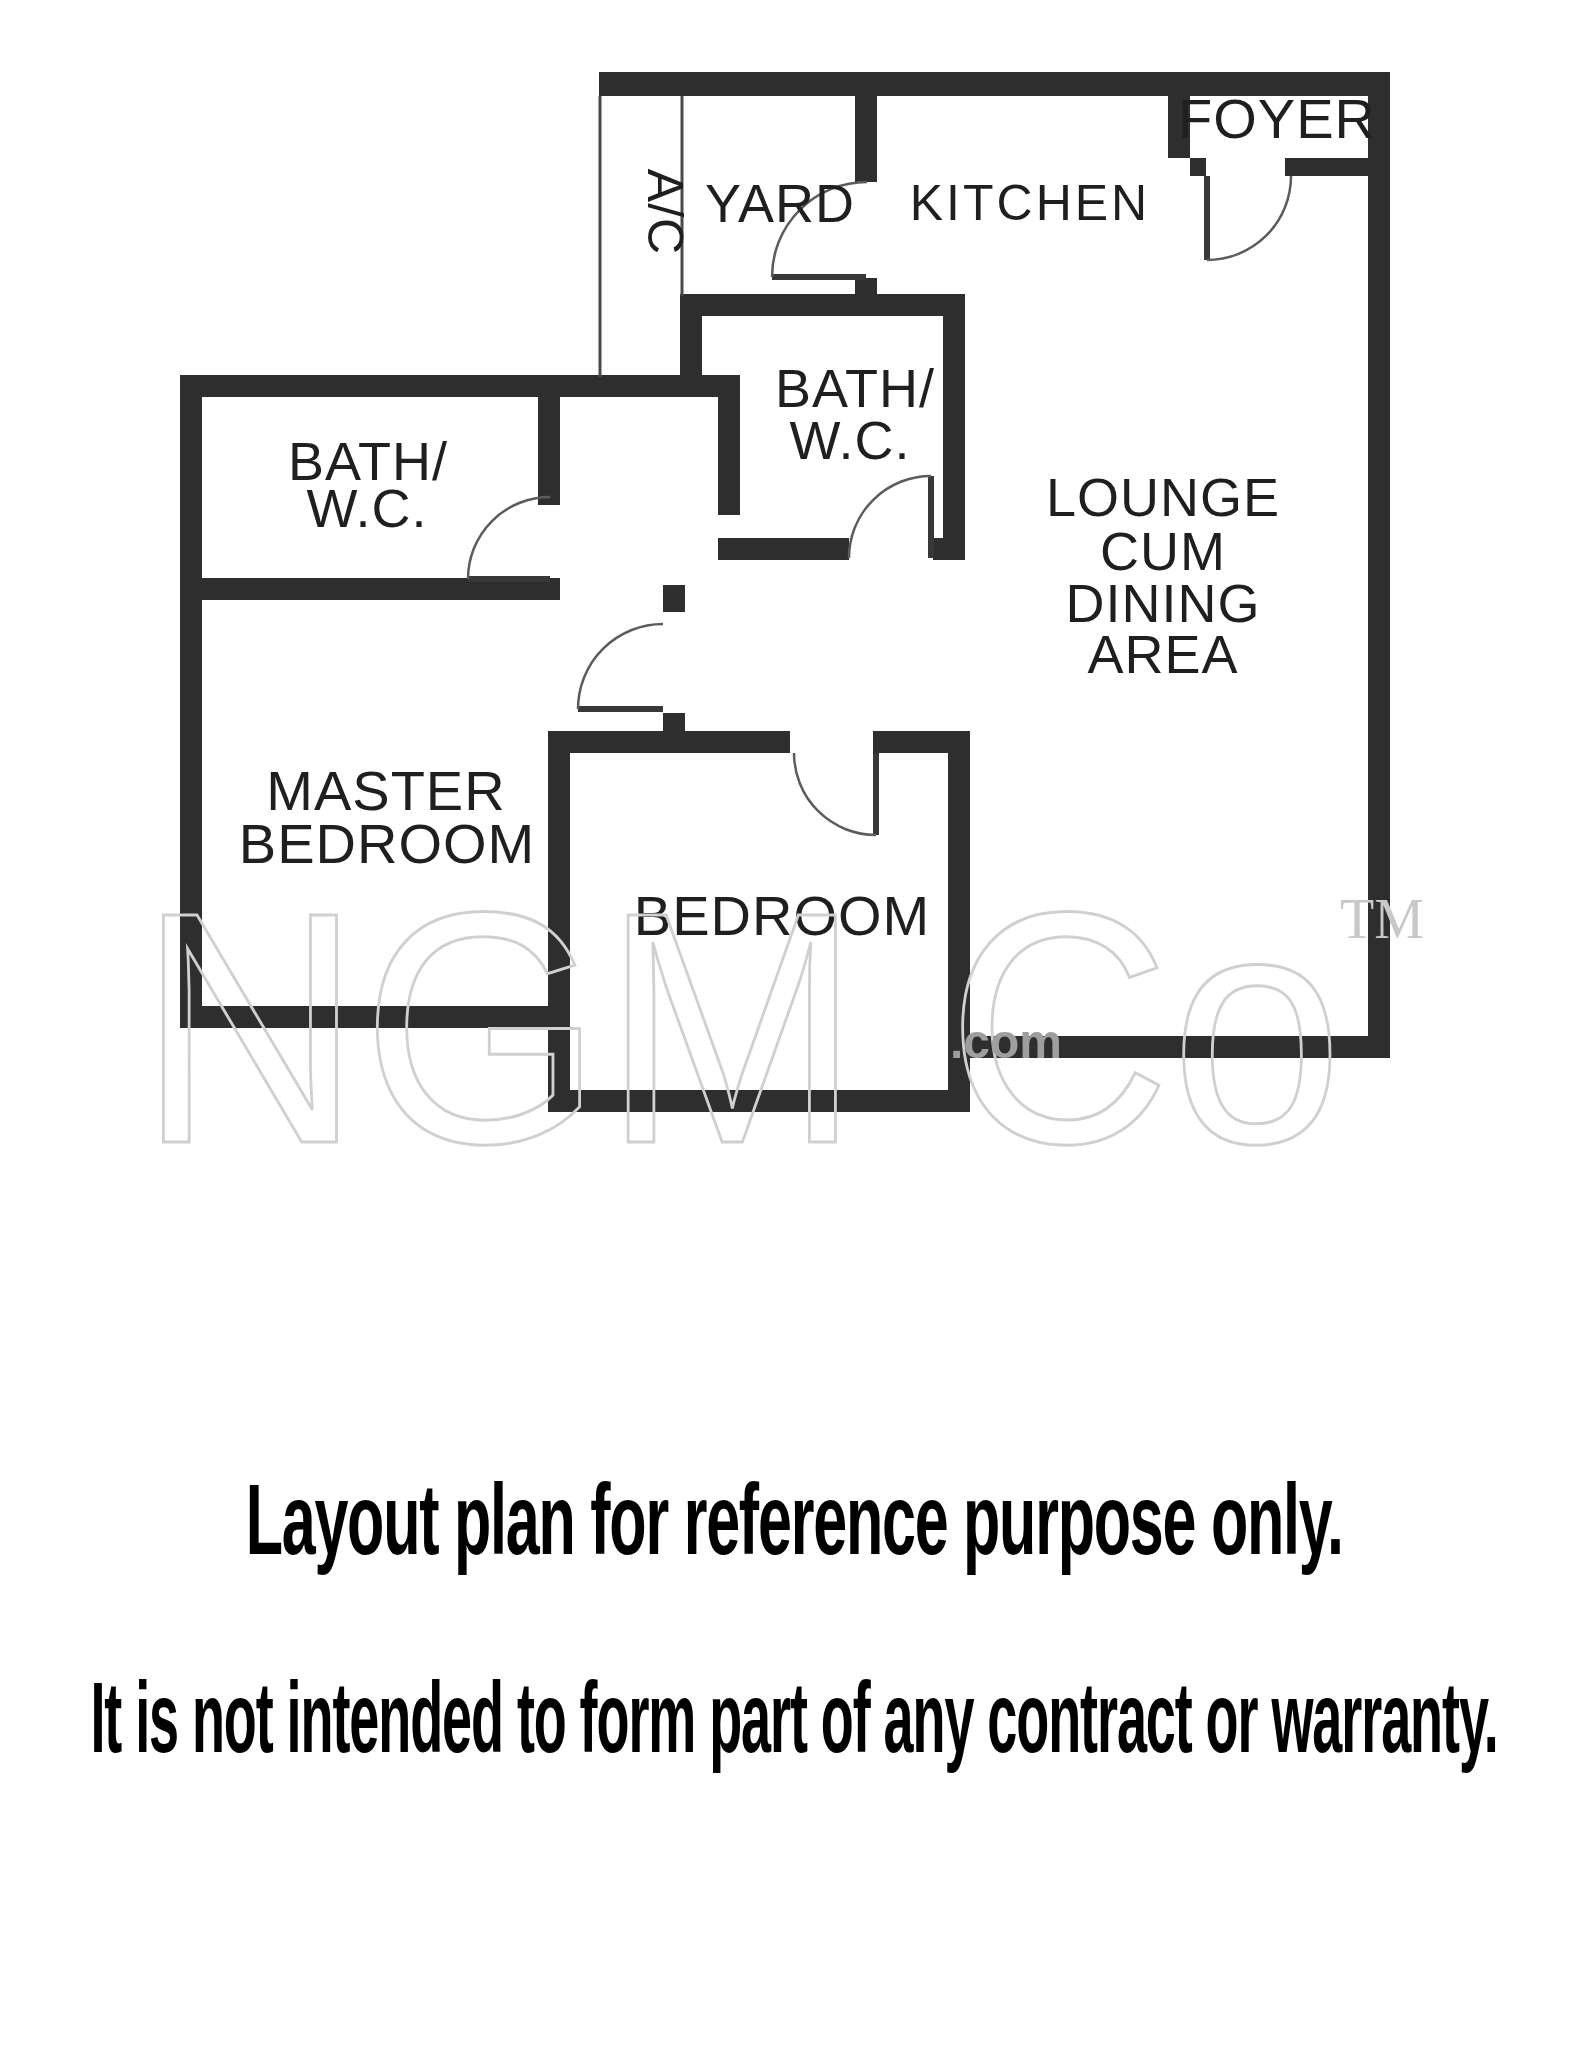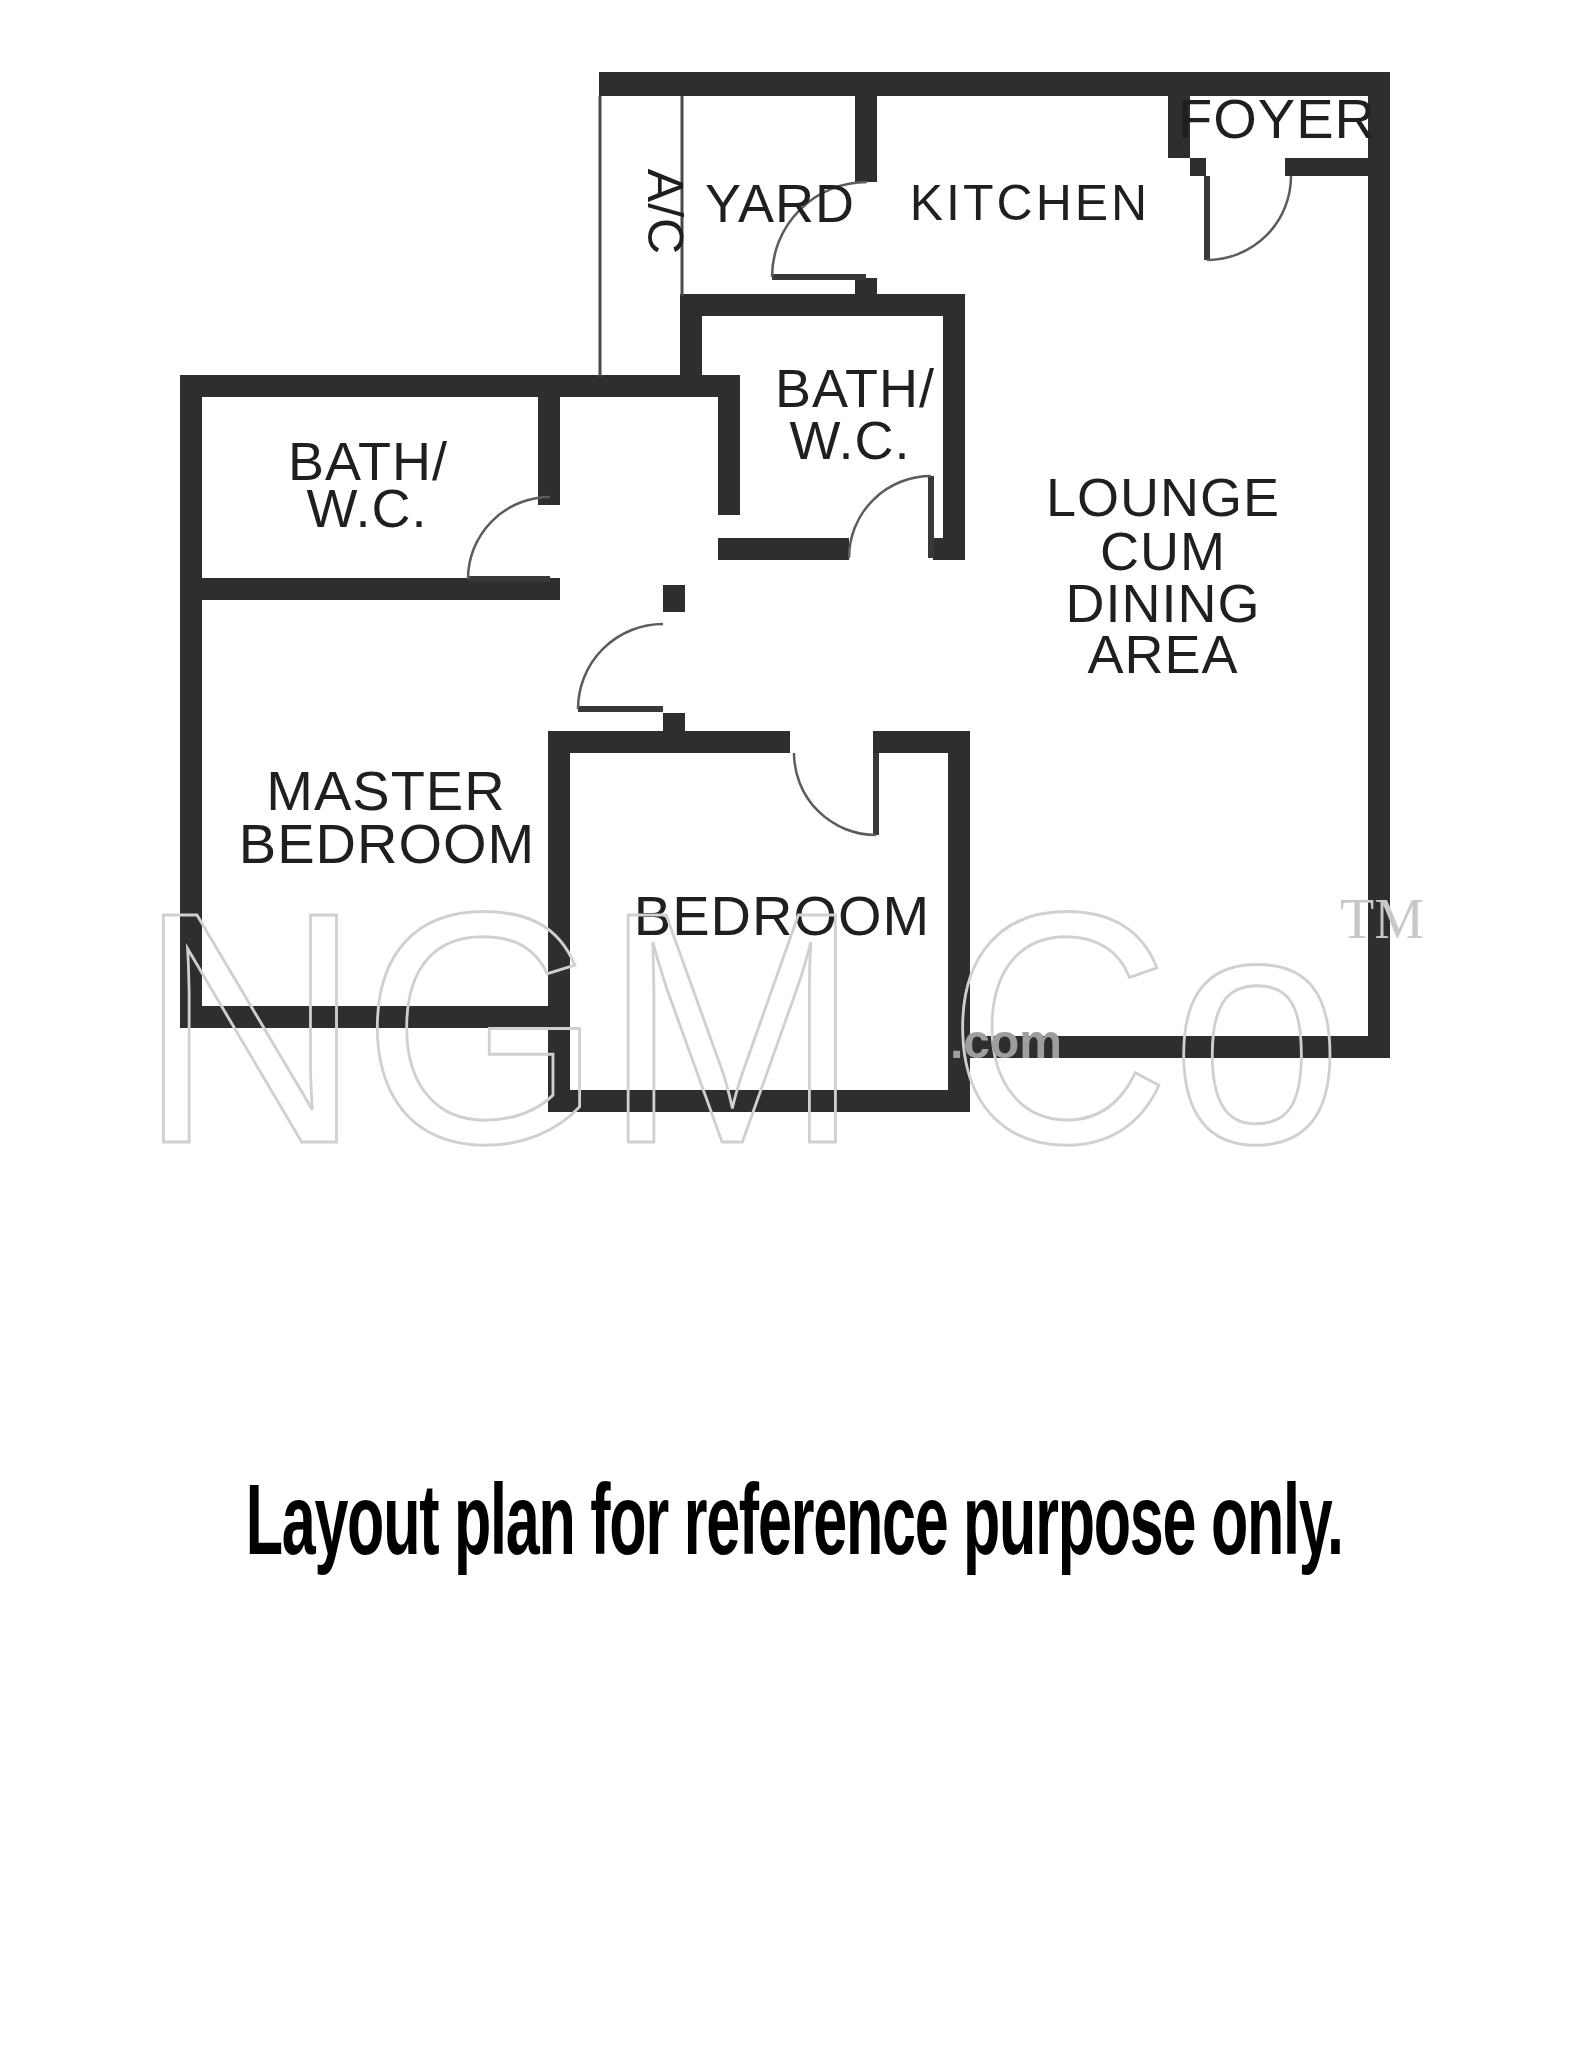--- a/index.html
+++ b/index.html
@@ -130,14 +130,17 @@
     <g>
       <text class="wm-big" x="138" y="1142" textLength="1205" lengthAdjust="spacingAndGlyphs">NGM Co</text>
       <text class="wm-com" x="950" y="1058">.com</text>
       <text class="wm-tm" x="1340" y="938">TM</text>
     </g>
   </svg>
 
   <div class="caption-row" id="cap1">
     <span>Layout plan for reference purpose only.</span>
   </div>
+  <div class="caption-row" id="cap2">
+    <span>It is not intended to form part of any contract or warranty.</span>
+  </div>
 
 </div>
 
 </body></html>

